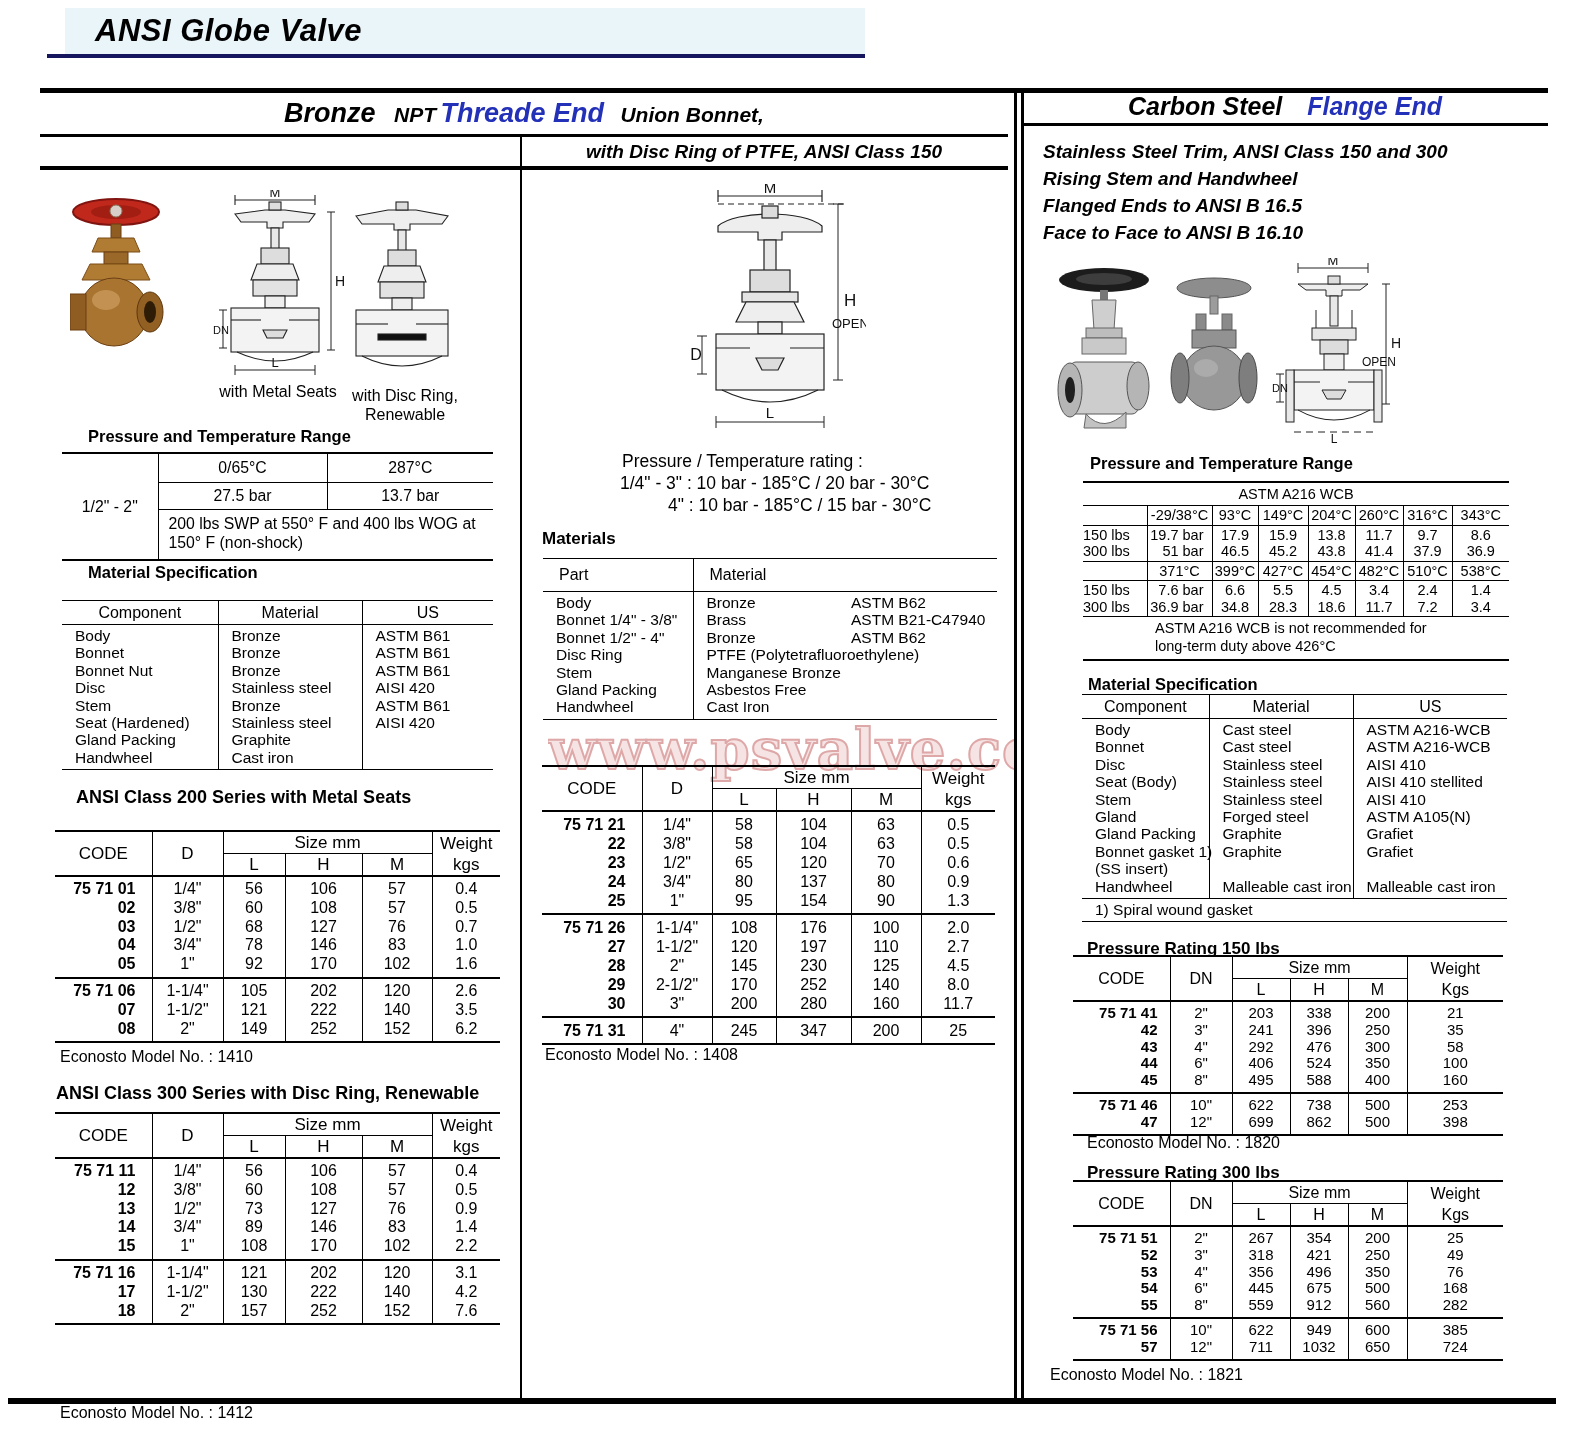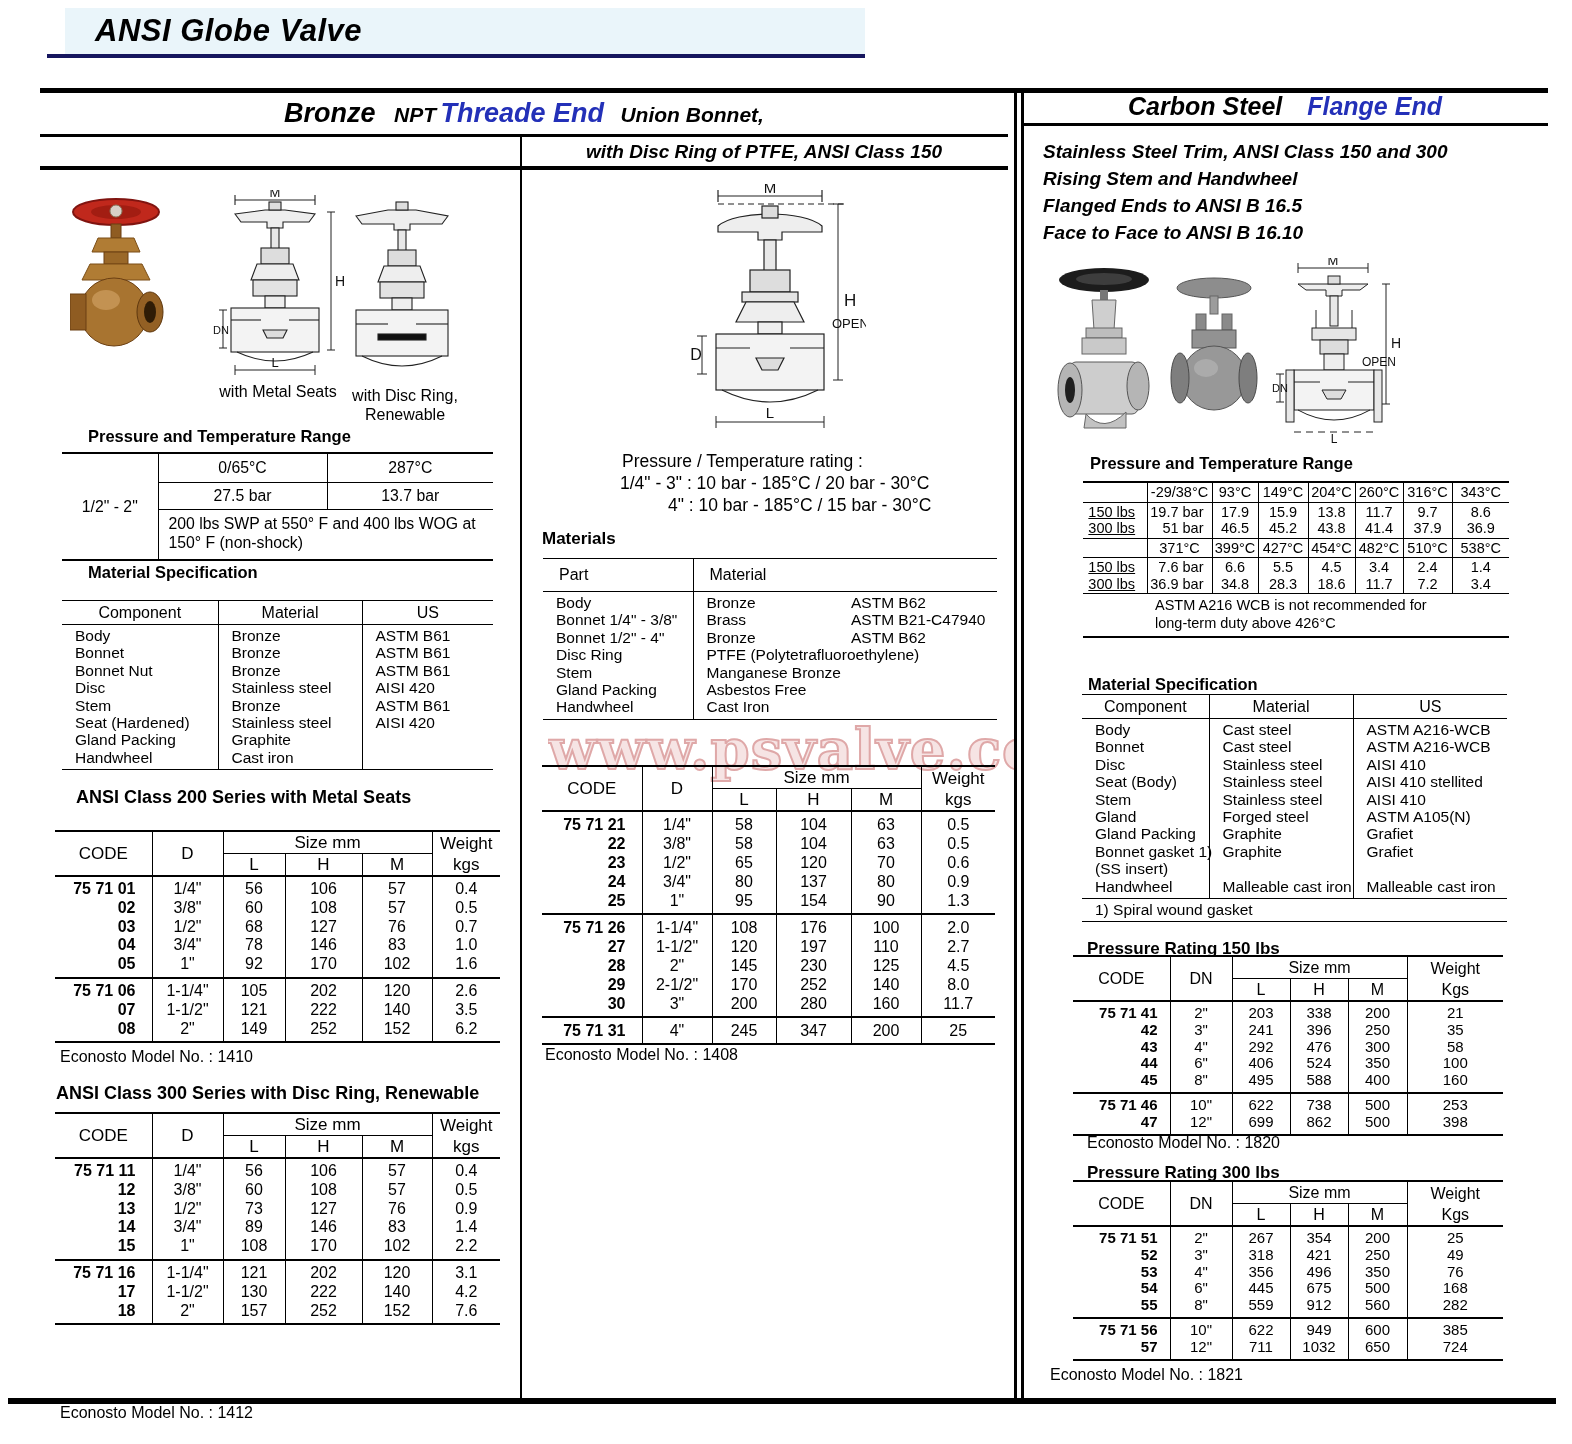--- a/index.html
+++ b/index.html
@@ -57,21 +57,21 @@
   .ptl td{font-size:15.8px;text-align:center;margin-left:24px;}
   .ptl td.hb{border-bottom:1.5px solid #000;}
   .ptl td.r1{height:28px;}
   .ptl td.r2{height:26px;}
   .ptl td.note{text-align:left;padding:5px 8px 7px 10px;line-height:18.5px;white-space:normal;}
 
   .ptr table{border-top:2px solid #000;border-bottom:2px solid #000;}
   .ptr td{font-size:14.5px;line-height:16.5px;text-align:center;padding:1px 0;}
   .ptr tr.lb{border-bottom:1.5px solid #000;}
   .ptr td.astm{line-height:20px;}
-  .ptr td.rl{text-align:center;padding-right:6px;text-decoration:underline;}
+  .ptr td.rl{text-align:left;padding-right:6px;}
   .ptr td.rv{text-align:right;padding-right:8px;}
   .ptr td.fnote{text-align:left;padding:3px 56px 4px 72px;line-height:17.5px;white-space:normal;}
 
   .watermark{position:absolute;left:548px;top:716px;width:466px;height:82px;overflow:hidden;
      font-family:"DejaVu Serif",serif;font-weight:bold;font-size:56px;letter-spacing:1px;
      color:#f6e4e4;-webkit-text-stroke:2px #dfa8a8;text-shadow:0 0 1px #dfa8a8;white-space:nowrap;z-index:0;}
   .ontop{z-index:2;}
   svg text{font-family:"Liberation Sans",sans-serif;fill:#111;}
 </style>
 </head>
@@ -745,20 +745,23 @@
           <col style="width:65px">
           <col style="width:46px">
           <col style="width:50px">
           <col style="width:47px">
           <col style="width:48px">
           <col style="width:49px">
           <col style="width:57px">
         </colgroup>
         <tbody>
           <tr class="lb">
+            <td class="astm" colspan="8">ASTM A216 WCB</td>
+          </tr>
+          <tr class="lb">
             <td class="vr"></td>
             <td class="vr">-29/38°C</td>
             <td class="vr">93°C</td>
             <td class="vr">149°C</td>
             <td class="vr">204°C</td>
             <td class="vr">260°C</td>
             <td class="vr">316°C</td>
             <td class="">343°C</td>
           </tr>
           <tr class="lb">

